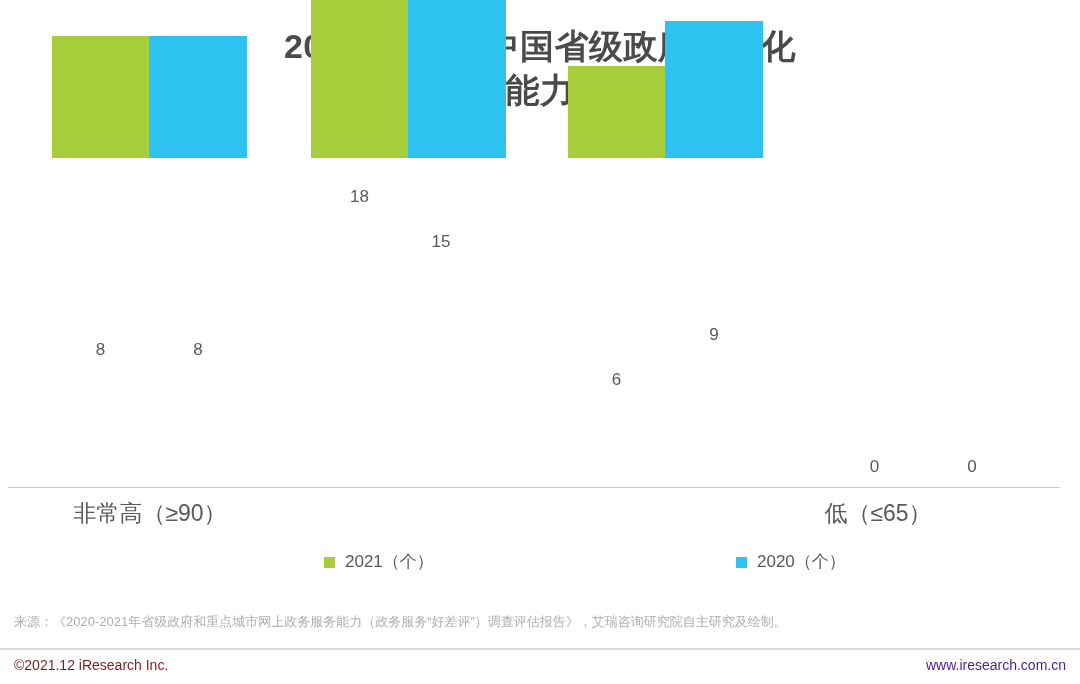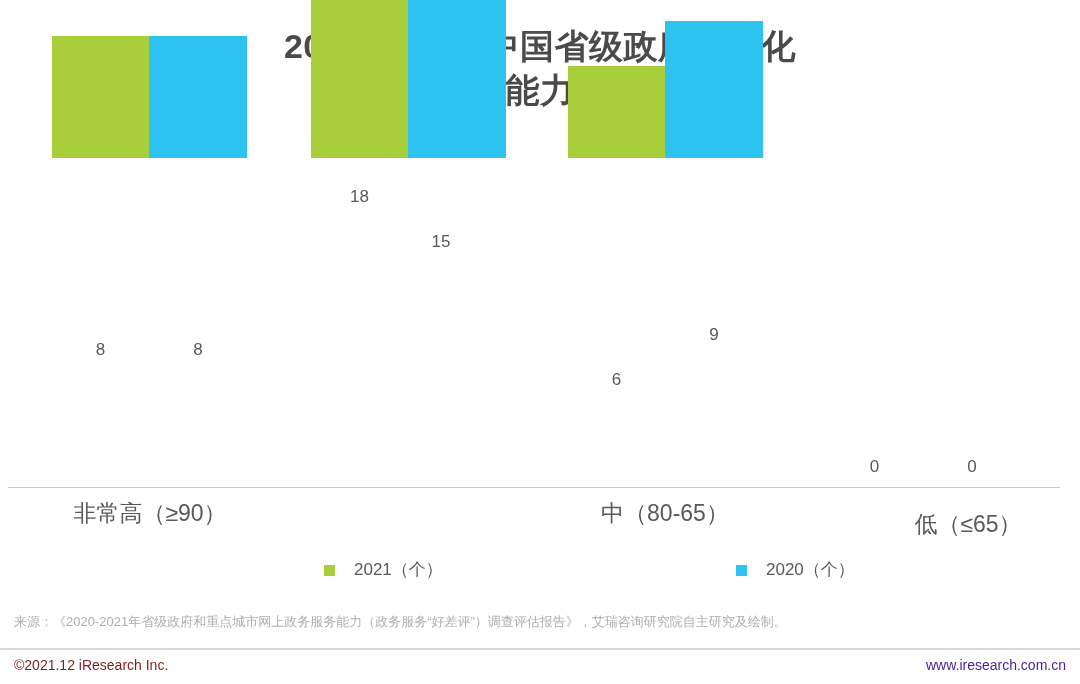--- a/index.html
+++ b/index.html
@@ -83,24 +83,24 @@
   
   .legend {
     position: absolute;
     left: 0;
     top: 550px;
     width: 1080px;
     height: 26px;
   }
   .legend-item {
     position: absolute;
-    top: 8px;
+    top: 0;
     display: flex;
     align-items: center;
-    gap: 19px;
+    gap: 10px;
     font-size: 17px;
     color: #595959;
     line-height: 24px;
     white-space: nowrap;
   }
   .legend-swatch {
     width: 11px;
     height: 11px;
     display: inline-block;
     flex: 0 0 auto;
@@ -179,22 +179,21 @@
   <div class="bar bar-blue" style="left:665px; width:98px; height:137px;"></div>
   <div class="value-label" style="left:665px; width:98px; top:175px;">9</div>
 
   <div class="value-label" style="left:826px; width:97px; top:307px;">0</div>
   <div class="value-label" style="left:923px; width:98px; top:307px;">0</div>
 
 </div>
 
 <div class="cat-labels">
   <div class="cat-label" style="left:50px; width:200px;">非常高（≥90）</div>
-  <div class="cat-label" style="left:565px; width:200px;">中（80-65）</div>
-  <div class="cat-label" style="left:868px; width:200px;margin-top:11px;">低（≤65）</div>
+  <div class="cat-label" style="left:778px; width:200px;">低（≤65）</div>
 </div>
 
 <div class="legend">
   <div class="legend-item" style="left:324px;">
     <span class="legend-swatch" style="background:#a8ce3b;"></span>
     <span>2021（个）</span>
   </div>
   <div class="legend-item" style="left:697px;margin-left:39px;">
     <span class="legend-swatch" style="background:#2ec2f0;"></span>
     <span>2020（个）</span>

